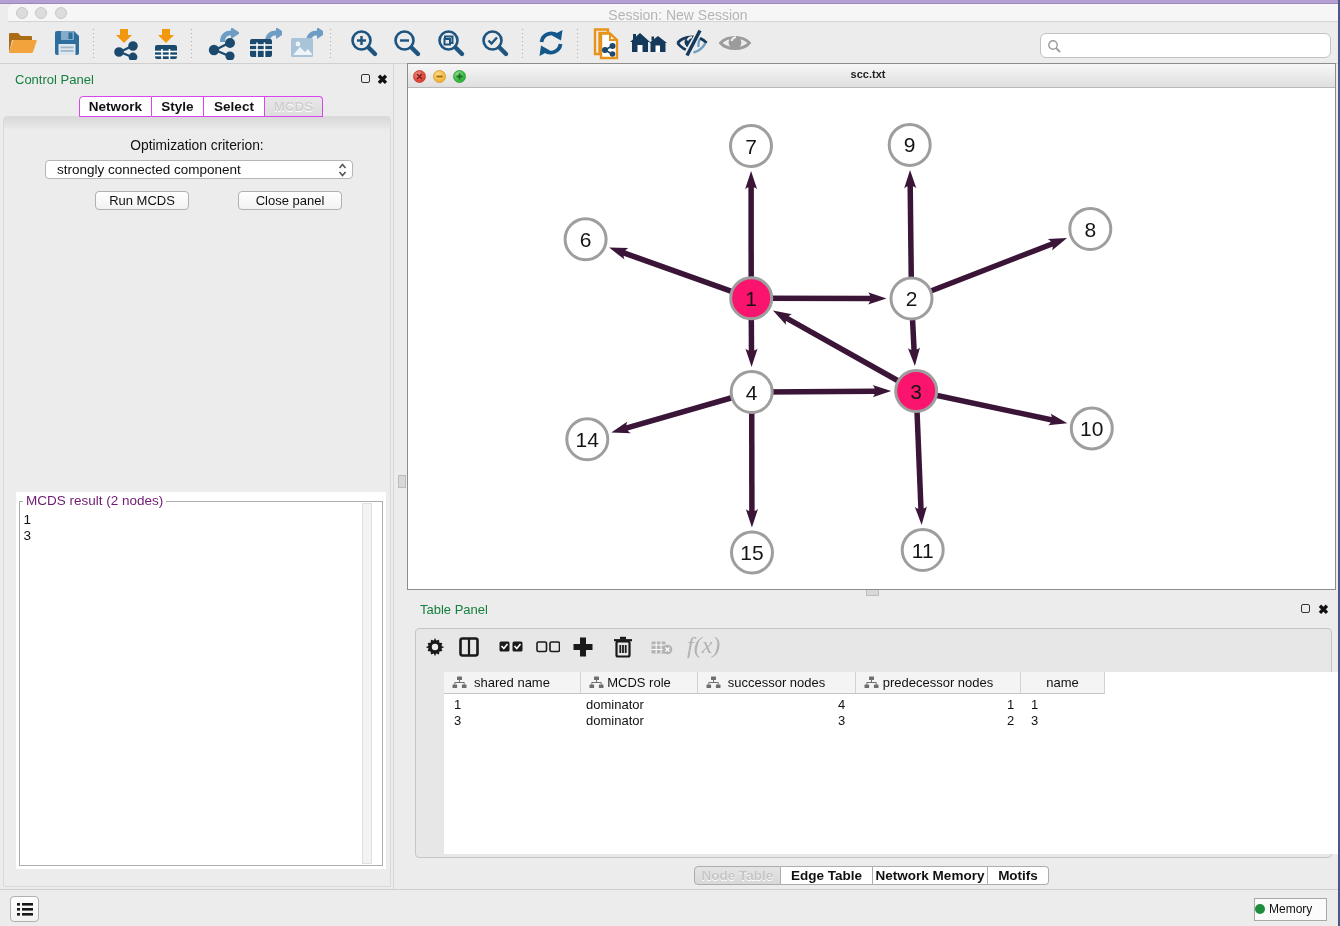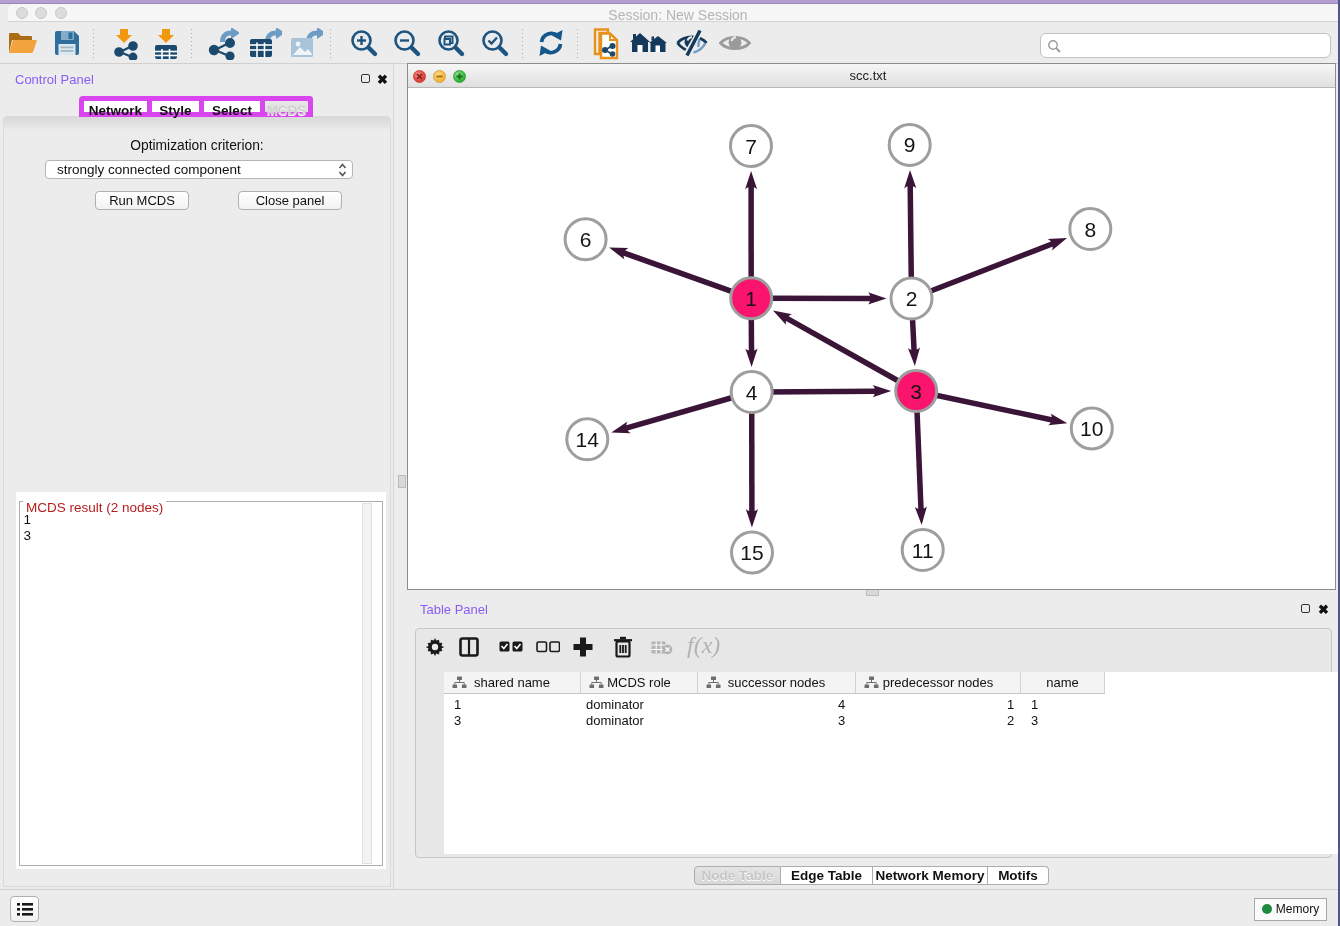--- a/index.html
+++ b/index.html
@@ -10,24 +10,24 @@
 #purple { left:0; top:0; width:1340px; height:4px; background:#b49fd1; border-bottom:1px solid #9d86bd; }
 #titlebar { left:8px; top:4px; width:1340px; height:18px; background:#f6f6f6; border-radius:6px 6px 0 0; border-bottom:1px solid #d4d4d4; }
 .tl { position:absolute; top:3px; width:12px; height:12px; border-radius:50%; background:#dcdcdc; border:1px solid #c8c8c8; }
 #wtitle { left:0; right:0; top:3px; text-align:center; font-size:14px; color:#b4b4b4; }
 #toolbar { left:0; top:23px; width:1340px; height:41px; background:#ececec; border-bottom:1px solid #d0d0d0; }
 .sep { position:absolute; top:6px; height:30px; width:1px; background-image:linear-gradient(#a9a9a9 34%, rgba(0,0,0,0) 0%); background-size:1px 4px; }
 .ticon { position:absolute; top:5px; }
 #search { left:1040px; top:10px; width:291px; height:25px; background:#fff; border:1px solid #c2c2c2; border-radius:6px; }
 
 #cpanel { left:0; top:64px; width:394px; height:825px; background:#ececec; border-right:1px solid #d7d7d7; }
-.phead { font-size:13px; color:#8b5cf6; }
+.phead { font-size:13px; color:#15803d; }
 .float-ic { position:absolute; width:9px; height:9px; border:1.5px solid #333; border-radius:2px; background:transparent; }
 .close-ic { position:absolute; font-size:13px; color:#111; font-weight:bold; line-height:10px; }
-.tabbar-tab { position:absolute; top:0; height:21px; background:#fff; border:5px solid #d946ef; font-size:13.5px; font-weight:600; color:#111; text-align:center; line-height:20px; }
+.tabbar-tab { position:absolute; top:0; height:21px; background:#fff; border:1px solid #d946ef; font-size:13.5px; font-weight:600; color:#111; text-align:center; line-height:20px; }
 #cp-content { left:3px; top:52px; width:388px; height:771px; background:#ececec; border:1px solid #dadada; border-radius:4px 4px 0 0; background:linear-gradient(#d9d9d9, #e4e4e4 9px, #ececec 13px); }
 .btn { position:absolute; background:linear-gradient(#ffffff,#f2f2f2); border:1px solid #b0b0b0; border-radius:4px; font-size:13px; color:#111; text-align:center; }
 
 #netwin { left:407px; top:63px; width:929px; height:527px; border:1px solid #8c8c8c; background:#fff; }
 #nettitle { left:0; top:0; width:100%; height:24px; background:linear-gradient(#f7f7f7,#dfdfdf); border-bottom:1px solid #b9b9b9; }
 .light { position:absolute; top:6px; width:13px; height:13px; border-radius:50%; }
 
 #tpanel { left:401px; top:596px; width:939px; height:293px; background:#ececec; }
 #tp-box { left:14px; top:32px; width:917px; height:230px; background:#e7e7e7; border:1px solid #c6c6c6; border-radius:4px; }
 #tp-table { left:15px; top:76px; width:916px; height:182px; background:#fff;margin-left:28px; }
@@ -199,34 +199,34 @@
   </div>
 </div>
 <div class="abs" id="cpanel">
   <div class="abs phead" style="left:15px; top:8px;">Control Panel</div>
   <div class="float-ic" style="left:361px; top:10px;"></div>
   <div class="close-ic" style="left:377px; top:11px;">✖</div>
   <div class="abs" id="cp-content"></div>
   <div class="tabbar-tab" style="left:79px; width:73px; top:32px; border-radius:4px 0 0 0;">Network</div>
   <div class="tabbar-tab" style="left:152px; width:52px; top:32px; border-left:none;">Style</div>
   <div class="tabbar-tab" style="left:204px; width:61px; top:32px; border-left:none;">Select</div>
-  <div class="tabbar-tab" style="left:265px; width:48px; top:32px; border-left:none; border-radius:0 4px 0 0; background:linear-gradient(#e8e8e8,#dcdcdc); color:#cfcfcf; text-shadow:0 1px 0 #ffffff;">MCDS</div>
+  <div class="tabbar-tab" style="left:265px; width:58px; top:32px; border-left:none; border-radius:0 4px 0 0; background:linear-gradient(#e8e8e8,#dcdcdc); color:#cfcfcf; text-shadow:0 1px 0 #ffffff;">MCDS</div>
   <div class="abs" style="left:45px; top:96px; width:308px; height:19px; background:#fff; border:1px solid #b5b5b5; border-radius:4px; font-size:13.5px; color:#111; line-height:17px; padding-left:11px;">strongly connected component
     <svg style="position:absolute; right:5px; top:2px;" width="9" height="14" viewBox="0 0 9 14">
         <path d="M1.5 5 L4.5 1.5 L7.5 5" fill="none" stroke="#555" stroke-width="1.6"></path>
         <path d="M1.5 9 L4.5 12.5 L7.5 9" fill="none" stroke="#555" stroke-width="1.6"></path>
       </svg>
   </div>
   <div class="abs" style="left:0; top:74px; width:394px; text-align:center; font-size:13.8px; color:#111;">Optimization criterion:</div>
   <div class="btn" style="left:95px; top:127px; width:94px; height:19px; line-height:18px;">Run MCDS</div>
   <div class="btn" style="left:202px; top:127px; width:104px; height:19px; line-height:18px;margin-left:36px;">Close panel</div>
 
   <div class="abs" style="left:16px; top:428px; width:370px; height:377px; background:#fff;"></div>
   <div class="abs" style="left:19px; top:437px; width:364px; height:365px; border:1px solid #adadad;"></div>
-  <div class="abs" style="left:23px; top:429px; font-size:13.5px; color:#b91c1c; background:#fff; padding:7px 3px;">MCDS result (2 nodes)</div>
+  <div class="abs" style="left:23px; top:429px; font-size:13.5px; color:#701a75; background:#fff; padding:0 3px;">MCDS result (2 nodes)</div>
   <div class="abs" style="left:23.5px; top:448px; font-size:13.5px; color:#111; line-height:16.3px;">1<br>3</div>
   <div class="abs" style="left:362px; top:439px; width:10px; height:361px; background:#f3f3f3; border:1px solid #e0e0e0;"></div>
 </div>
 
 <div class="abs" style="left:398px; top:475px; width:8px; height:13px; background:#d8d8d8; border:1px solid #bdbdbd;"></div>
 <div class="abs" style="left:866px; top:589px; width:13px; height:7px; background:#d8d8d8; border:1px solid #bdbdbd;"></div>
 <div class="abs" id="netwin">
   <div class="abs" id="nettitle">
     <div class="light" style="left:5px; background:radial-gradient(circle at 35% 30%, #f08a80, #e2463a 60%, #c93a30); border:1px solid #ca4237;">
         <svg width="11" height="11" style="position:absolute;left:0;top:0;">
@@ -236,21 +236,21 @@
     <div class="light" style="left:25px; background:radial-gradient(circle at 35% 30%, #fbd97e, #f5b942 60%, #dfa32f); border:1px solid #d8a237;">
         <svg width="11" height="11" style="position:absolute;left:0;top:0;">
           <path d="M2.5 5.5 L8.5 5.5" stroke="#9a6a14" stroke-width="1.8"></path>
         </svg>
       </div>
     <div class="light" style="left:45px; background:radial-gradient(circle at 35% 30%, #8fd98a, #36b93f 60%, #2ba335); border:1px solid #36a23a;">
         <svg width="11" height="11" style="position:absolute;left:0;top:0;">
           <path d="M2.5 5.5 L8.5 5.5 M5.5 2.5 L5.5 8.5" stroke="#1c6a22" stroke-width="1.8"></path>
         </svg>
       </div>
-    <div style="position:absolute; left:0; right:7px; top:4px; text-align:center; font-size:13px; font-weight:normal; color:#222;">scc.txt</div>
+    <div style="position:absolute; left:0; right:7px; top:4px; text-align:center; font-size:11px; font-weight:bold; color:#222;">scc.txt</div>
   </div>
   <div class="abs" style="left:0; top:25px; width:927px; height:500px; background:#fff;">
     <svg width="927" height="500" viewBox="0 0 927 500">
       <defs>
         <marker id="arw" markerUnits="userSpaceOnUse" markerWidth="20" markerHeight="13" viewBox="0 0 20 13" refX="4" refY="6.5" orient="auto">
           <path d="M19.5,6.5 L1,12.6 C4.2,9.9 4.2,3.1 1,0.4 Z" fill="#3a1537"></path>
         </marker>
       </defs>
       <g stroke="#3a1537" stroke-width="5.5" marker-end="url(#arw)">
         <line x1="343.2" y1="209.3" x2="343.1" y2="97.5"></line>
@@ -401,15 +401,15 @@
         <g fill="#1a1a1a">
           <rect x="0" y="1" width="3" height="2.6"></rect>
           <rect x="5" y="1" width="11" height="2.6"></rect>
           <rect x="0" y="6" width="3" height="2.6"></rect>
           <rect x="5" y="6" width="11" height="2.6"></rect>
           <rect x="0" y="11" width="3" height="2.6"></rect>
           <rect x="5" y="11" width="11" height="2.6"></rect>
         </g>
       </svg>
     </div>
-  <div class="abs" style="left:1254px; top:8px; width:73px; height:23px; background:#fbfbfb; border:1px solid #a8a8a8; font-size:12px; color:#111; line-height:21px; text-align:center;"><span style="display:inline-block; width:10px; height:10px; border-radius:50%; background:#1d8c3c; margin-right:4px; vertical-align:-1px;"></span>Memory</div>
+  <div class="abs" style="left:1254px; top:8px; width:73px; height:23px; background:#fbfbfb; border:1px solid #a8a8a8; font-size:12px; color:#111; line-height:21px; text-align:left;"><span style="display:inline-block; width:10px; height:10px; border-radius:50%; background:#1d8c3c; margin-right:4px; vertical-align:-1px;"></span>Memory</div>
 </div>
 <div class="abs" id="rightedge"></div>
 
 </body></html>

